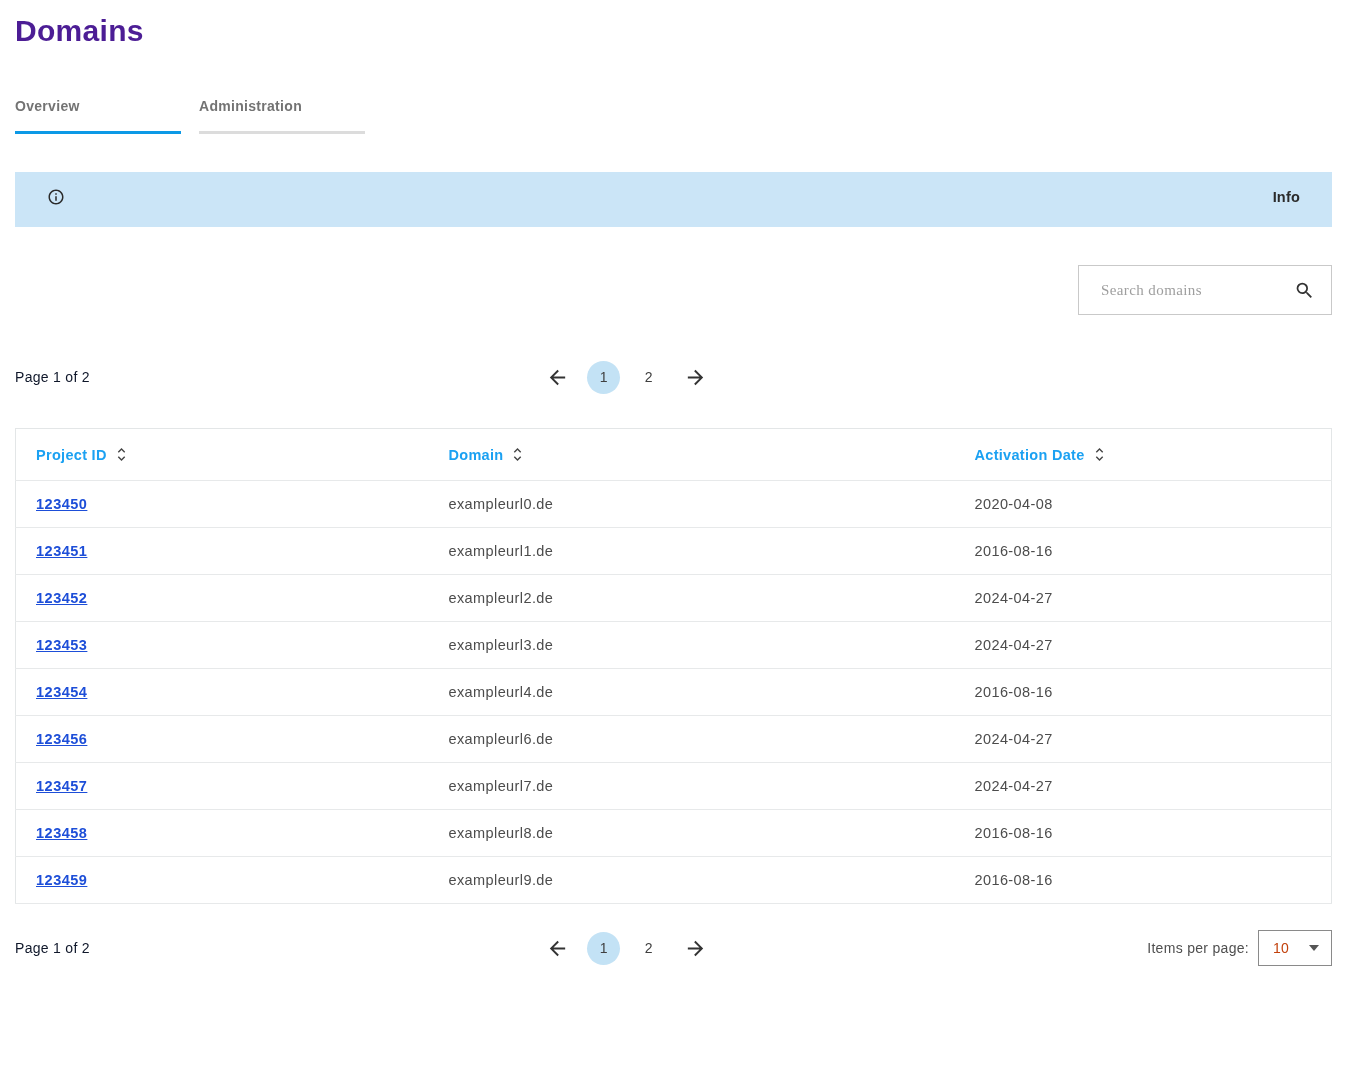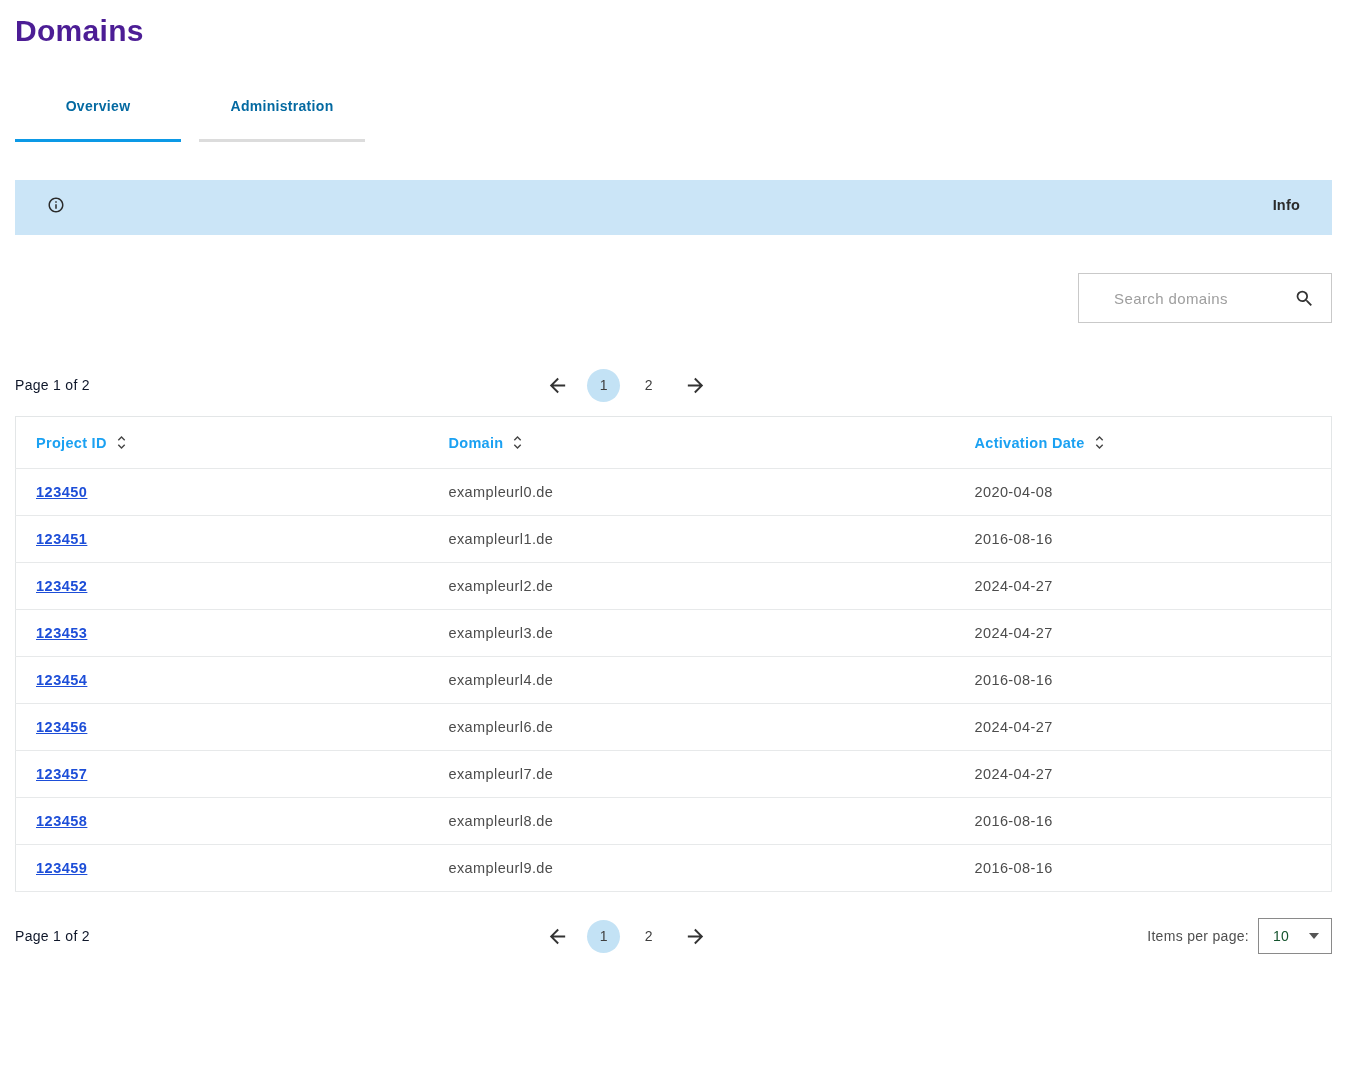--- a/index.html
+++ b/index.html
@@ -14,23 +14,23 @@
   
   .page-title {
     margin: 14px 0 0 0;
     font-size: 30px; font-weight: 800; letter-spacing: .3px;
     color: #4c1d95;
   }
 
   
   .tabs { display: flex; gap: 18px; margin-top: 50px; }
   .tab {
-    width: 166px; text-align: center;
-    font-size: 14px; font-weight: 700; letter-spacing: .3px; color: #0369a1;
-    padding-bottom: 25px; border-bottom: 3px solid #dcdcdc;
+    width: 166px; 
+    font-size: 14px; font-weight: 700; letter-spacing: .3px; color: #737373;
+    padding-bottom: 17px; border-bottom: 3px solid #dcdcdc;
     cursor: pointer;
   }
   .tab.active { border-bottom-color: var(--accent-blue, #0c99e6); }
 
   
   .info-box {
     margin-top: 38px;
     background: var(--info-bg, #cbe5f7);
     padding: 16px 32px 21px 32px;
   }
@@ -44,22 +44,22 @@
 
   
   .search-row { display: flex; justify-content: flex-end; margin-top: 38px; }
   .search-box {
     width: 254px; height: 50px;
     border: 1px solid #c9c9c9; background: #fff;
     display: flex; align-items: center; padding: 0 14px 0 20px;
   }
   .search-box input {
     border: none; outline: none; flex: 1; min-width: 0;
-    font-family: Liberation Sans, sans-serif;
-    font-size: 15px; letter-spacing: .4px; color: #ec4899; margin-left: 13px;
+    font-family: Liberation Serif, serif;
+    font-size: 15px; letter-spacing: .4px; color: #ec4899;
   }
   .search-box input::placeholder { color: #9e9e9e; opacity: 1; }
   .search-icon-btn { background: none; border: none; padding: 2px; cursor: pointer; display: flex; }
 
   
   .pagebar { display: flex; align-items: center; margin-top: 44px; }
   .pagebar.bottom { margin-top: 26px; }
   .pagebar-left { flex: 1; display: flex; align-items: center; }
   .pagebar-center { display: flex; align-items: center; gap: 12px; }
   .pagebar-right { flex: 1.18; display: flex; justify-content: flex-end; align-items: flex-end; }
@@ -71,21 +71,21 @@
   .page-btn {
     width: 33px; height: 33px; border: none; background: none; border-radius: 50%;
     font-family: "Liberation Sans", sans-serif;
     display: flex; align-items: center; justify-content: center;
     font-size: 14px; color: #3f3f3f; letter-spacing: .3px; cursor: pointer;
   }
   .page-btn.active { background: var(--active-page-bg, #c3e2f5); }
 
   
   table.domains {
-    width: 100%; margin-top: 13px;
+    width: 100%; margin-top: 33px;
     border-collapse: collapse; table-layout: fixed;
     border: 1px solid #e3e6e7;
   }
   .domains th, .domains td {
     text-align: left; padding-left: 20px;
     border-bottom: 1px solid #e7e9ea;
   }
   .domains th {
     height: 52px;
     font-size: 14.5px; font-weight: 700; letter-spacing: .3px;
@@ -103,21 +103,21 @@
   }
 
   
   .ipp { display: flex; align-items: center; }
   .ipp-label { font-size: 14px; color: #4f4f4f; letter-spacing: .3px; }
   .ipp-select {
     margin-left: 9px; width: 74px; height: 36px;
     border: 1px solid #8a8a8a; background: #fff; cursor: pointer;
     display: flex; align-items: center; justify-content: space-between;
     padding: 0 12px 0 14px;
-    font-size: 14px; color: #14532d; letter-spacing: .3px;
+    font-size: 14px; color: #c2410c; letter-spacing: .3px;
   }
   .caret-down {
     width: 0; height: 0;
     border-left: 5px solid transparent; border-right: 5px solid transparent;
     border-top: 6px solid #555;
   }
   svg.icon { display: block; }
 </style>
 </head>
 <body>

